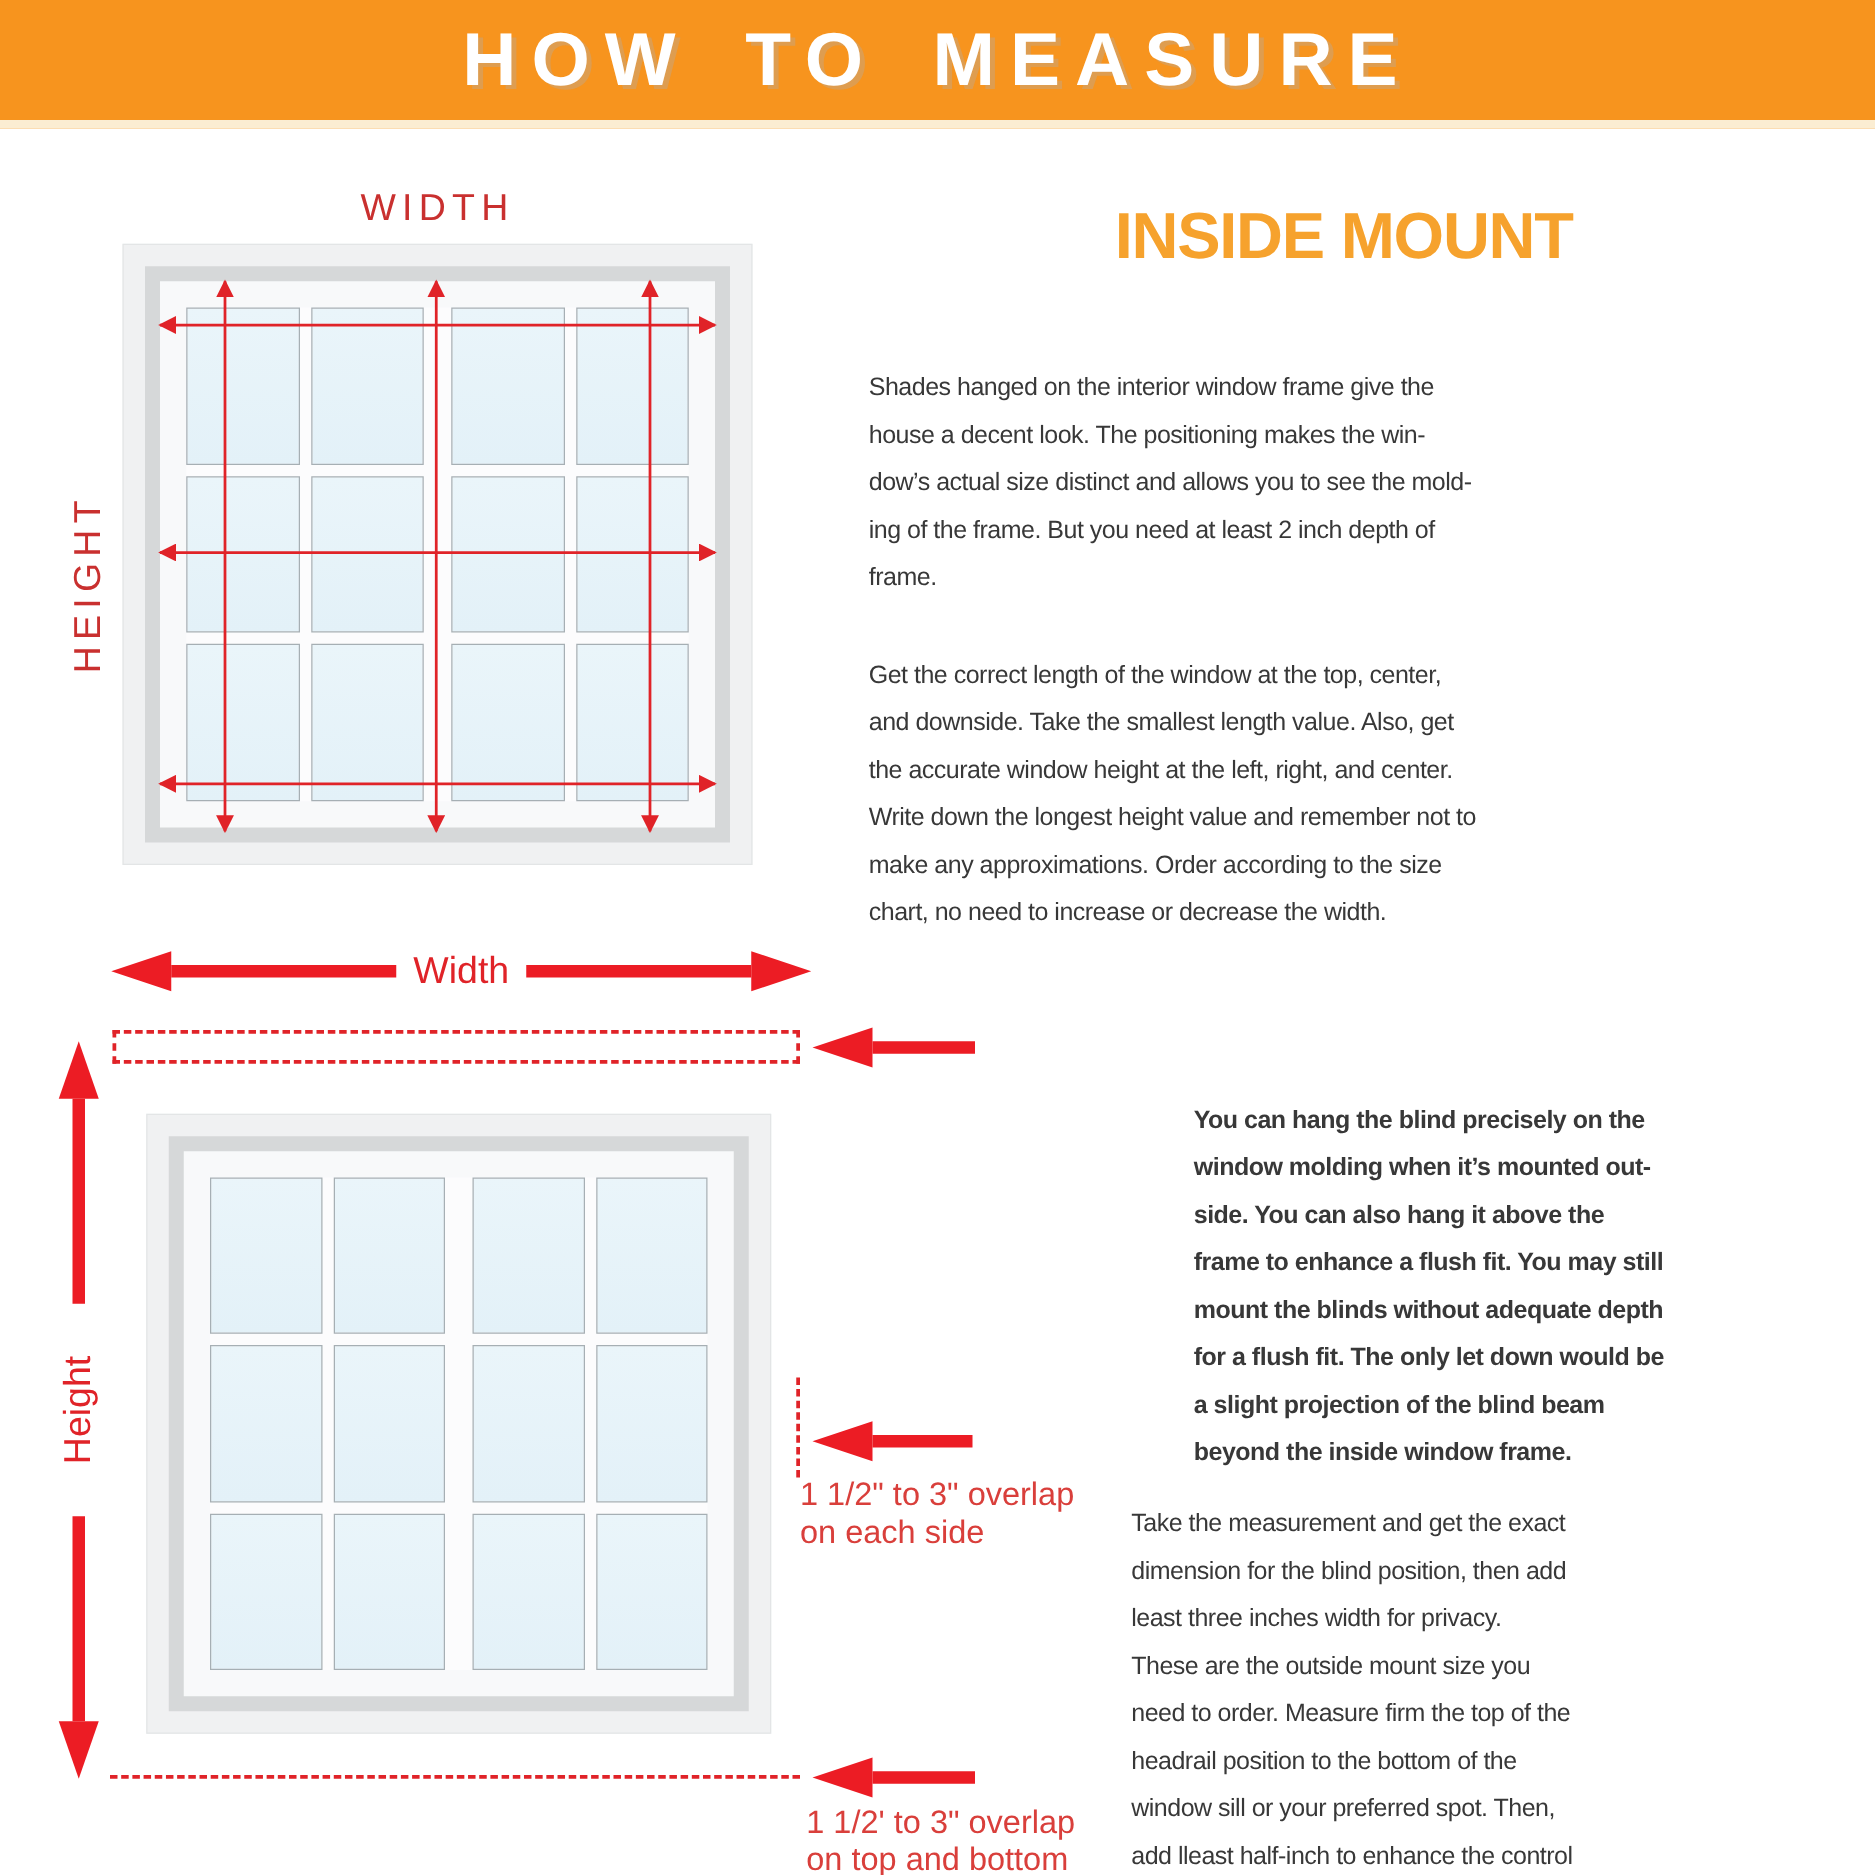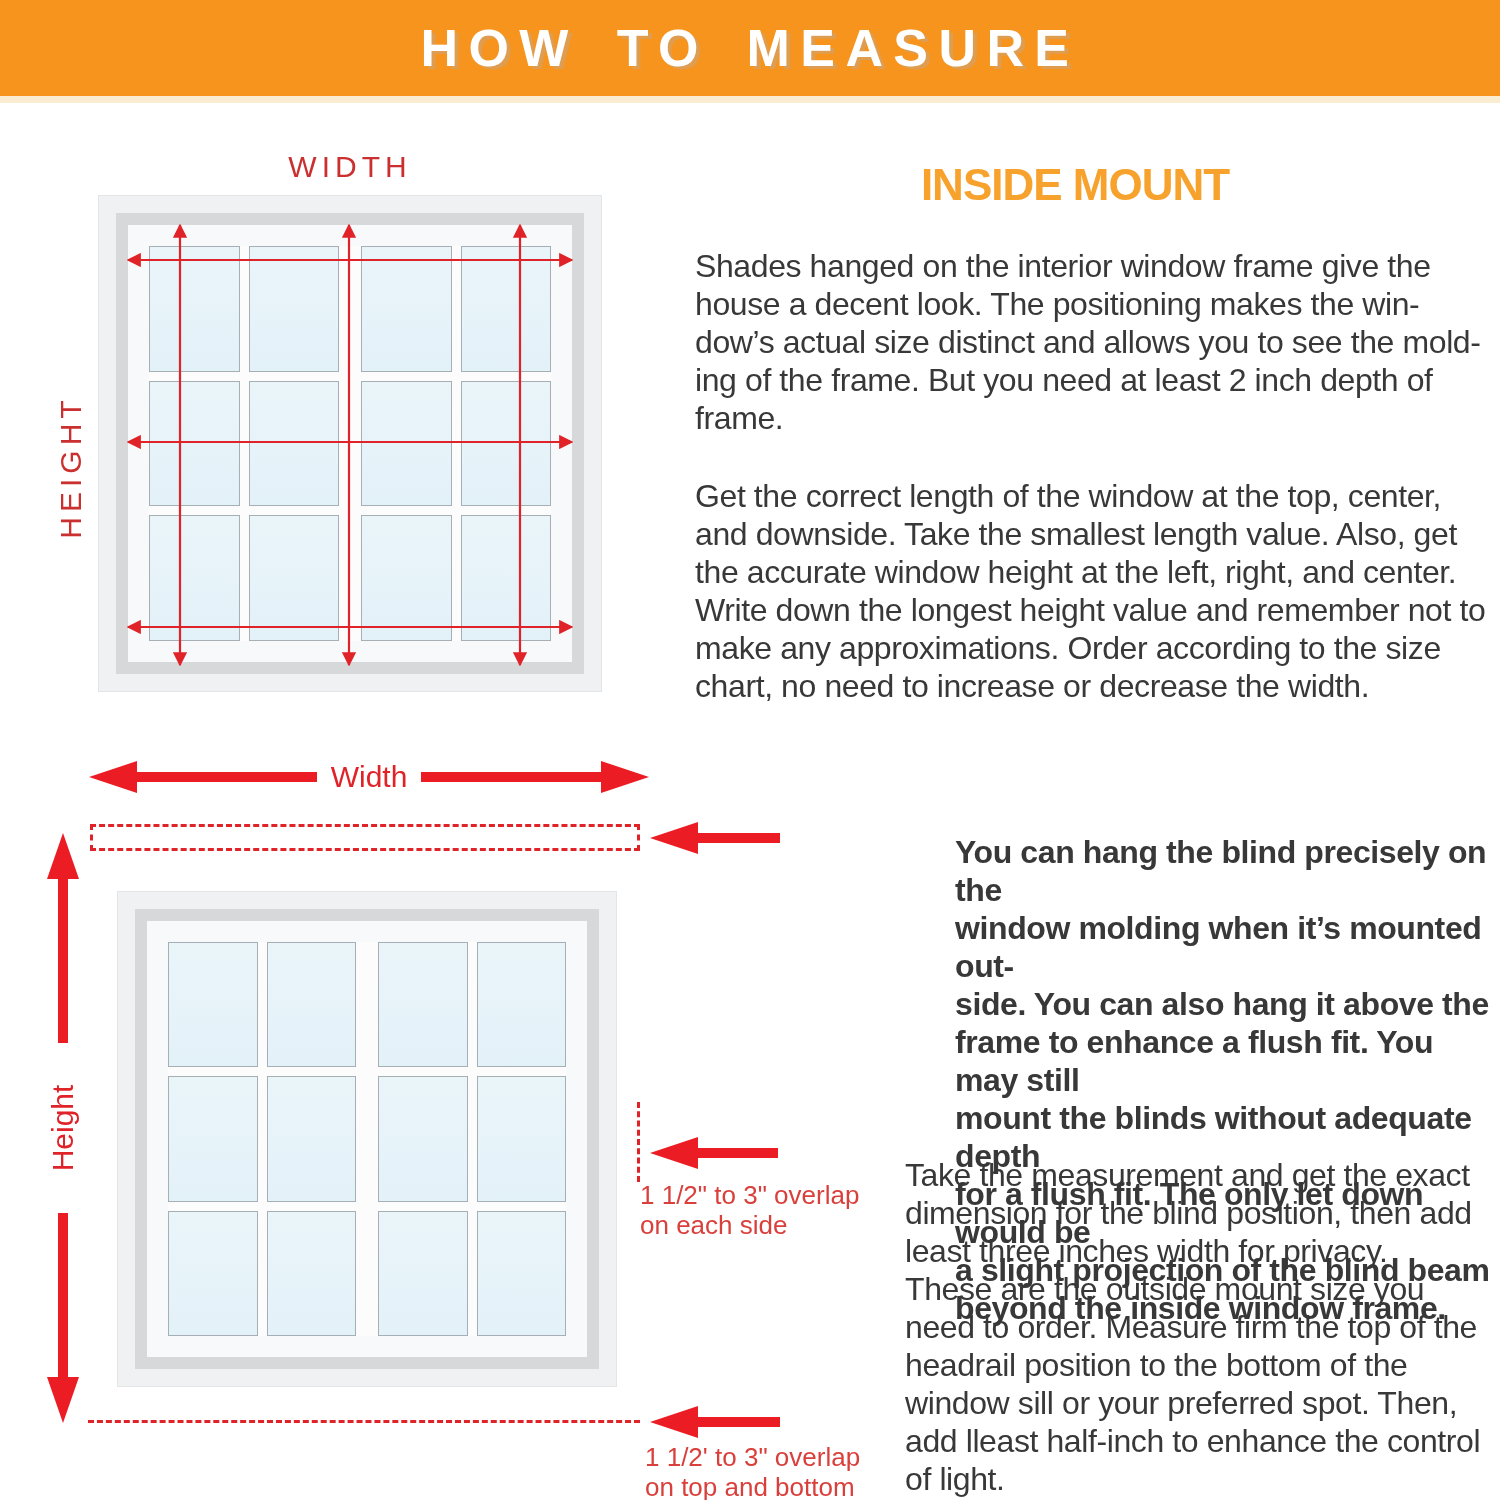--- a/index.html
+++ b/index.html
@@ -7,21 +7,21 @@
     position:relative;width:1500px;height:1500px;overflow:hidden;background:#ffffff;
     font-family:"Liberation Sans","DejaVu Sans",sans-serif;
   }
   
   .banner{
     position:absolute;left:0;top:0;width:1500px;height:96px;
     background:#F7941E;border-bottom:7px solid #FBEDD2;
     display:flex;align-items:center;justify-content:center;
   }
   .banner h1{
-    margin:0;color:#ffffff;font-size:52px;font-weight:800;letter-spacing:0.20em;
+    margin:0;color:#ffffff;font-size:60px;font-weight:800;letter-spacing:0.20em;
     word-spacing:0.25em;line-height:1;text-shadow:4px 3px 0 rgba(175,175,175,0.35);
   }
   
   .window{position:absolute;background:#F0F1F2;border:1px solid #E3E5E6;padding:17px;box-sizing:border-box;}
   .win-band{background:#D6D8D9;padding:12px;width:100%;height:100%;box-sizing:border-box;}
   .win-white{background:#F8F9FA;padding:21px;width:100%;height:100%;box-sizing:border-box;}
   .pane-grid{
     display:grid;width:100%;height:100%;box-sizing:border-box;
     grid-template-columns:1fr 1fr 4px 1fr 1fr;grid-auto-rows:1fr;gap:9px;background:#FCFCFD;
   }
@@ -54,26 +54,26 @@
   .varrow .vlabel span{
     position:absolute;left:50%;top:50%;transform:translate(-50%,-50%) rotate(-90deg);
     color:#E02328;font-size:30px;background:#ffffff;padding:4px 10px;white-space:nowrap;
   }
   
   .dash-rect{position:absolute;border:3px dashed #E02328;box-sizing:border-box;}
   .dash-vline{position:absolute;width:0;border-left:3px dashed #E02328;}
   .dash-hline{position:absolute;height:0;border-top:3px dashed #E02328;}
   
   .mount-heading{
-    position:absolute;margin:0;color:#F6A22D;font-weight:700;font-size:44px;
+    position:absolute;margin:0;color:#F6A22D;font-weight:700;font-size:52px;
     letter-spacing:-1px;text-align:center;line-height:1;
   }
   .body-para{
-    position:absolute;color:#383838;font-size:32px;line-height:38px;
-    letter-spacing:-0.4px;white-space:pre-line;
+    position:absolute;color:#383838;font-size:20px;line-height:38px;
+    letter-spacing:-0.4px;white-space:pre-line;margin-top:44px;
   }
 </style>
 </head>
 <body>
 
 <div class="canvas">
 
   <div class="banner">
     <h1>HOW TO MEASURE</h1>
   </div>

